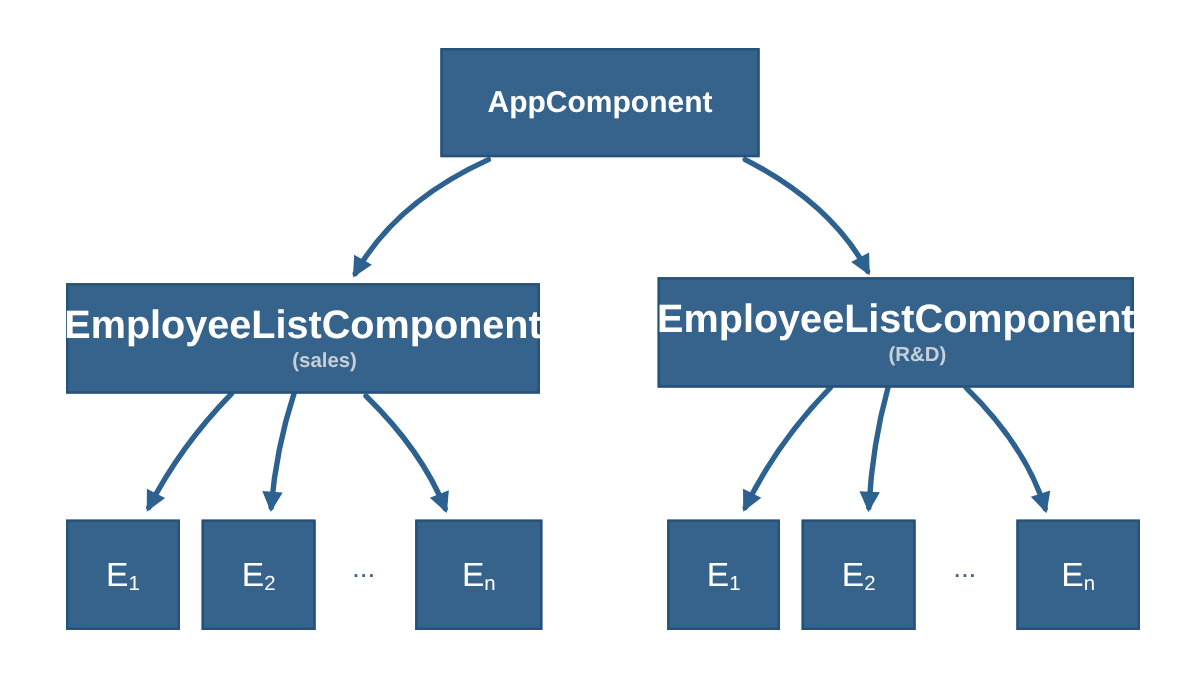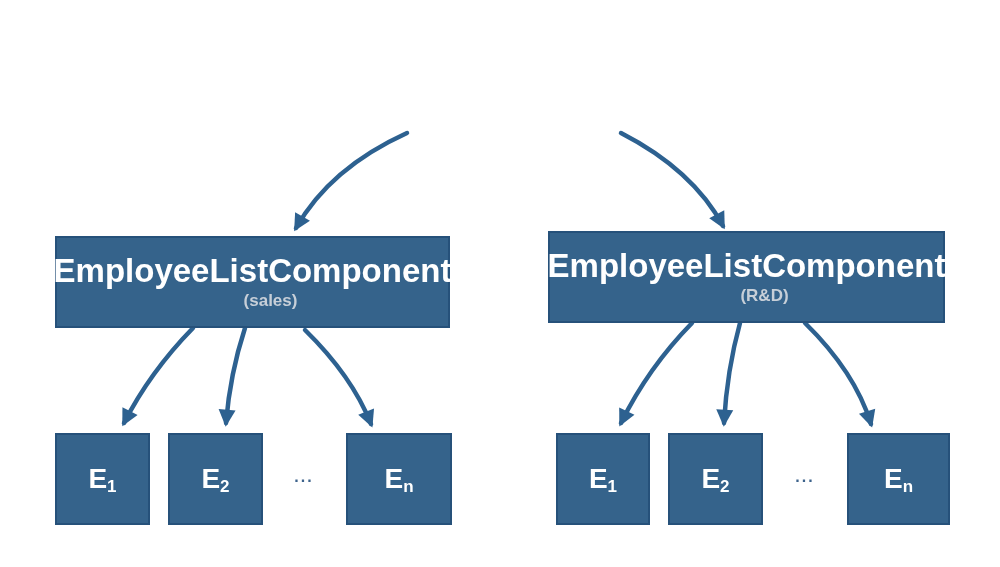--- a/index.html
+++ b/index.html
@@ -53,21 +53,21 @@
   .node-sub {
     font-weight: bold;
     font-size: 17px;
     color: var(--c-subtitle_text, #c7cfd8);
     line-height: 1.2;
     margin-top: 1px;
     white-space: nowrap;
     padding-left: 36px;
   }
   .node-employee .e-label {
-    font-weight: bold;
+    font-weight: normal;
     font-size: 28px;
     color: var(--c-title_text, #ffffff);
     white-space: nowrap;
     text-align: right;
   }
   .node-employee .e-label sub {
     font-size: 17px;
     vertical-align: -4px;
     line-height: 0;
   }
@@ -111,20 +111,23 @@
     <path class="connector" d="M 407 133 Q 330 168 296 228" marker-end="url(#arrowhead)"></path>
     <path class="connector" d="M 621 133 Q 693 170 723 226" marker-end="url(#arrowhead)"></path>
     <path class="connector" d="M 193 328 Q 150 372 124 423" marker-end="url(#arrowhead)"></path>
     <path class="connector" d="M 245 328 Q 230 374 226 423" marker-end="url(#arrowhead)"></path>
     <path class="connector" d="M 305 330 Q 352 376 371 424" marker-end="url(#arrowhead)"></path>
     <path class="connector" d="M 692 323 Q 648 368 621 423" marker-end="url(#arrowhead)"></path>
     <path class="connector" d="M 740 323 Q 727 370 724 423" marker-end="url(#arrowhead)"></path>
     <path class="connector" d="M 805 323 Q 855 372 871 424" marker-end="url(#arrowhead)"></path>
   </svg>
 
+  <div class="node node-app" id="node-app">
+    <div class="node-title">AppComponent</div>
+  </div>
 
   <div class="node node-list" id="node-sales">
     <div class="node-title">EmployeeListComponent</div>
     <div class="node-sub">(sales)</div>
   </div>
 
   <div class="node node-list" id="node-rnd">
     <div class="node-title">EmployeeListComponent</div>
     <div class="node-sub">(R&amp;D)</div>
   </div>

